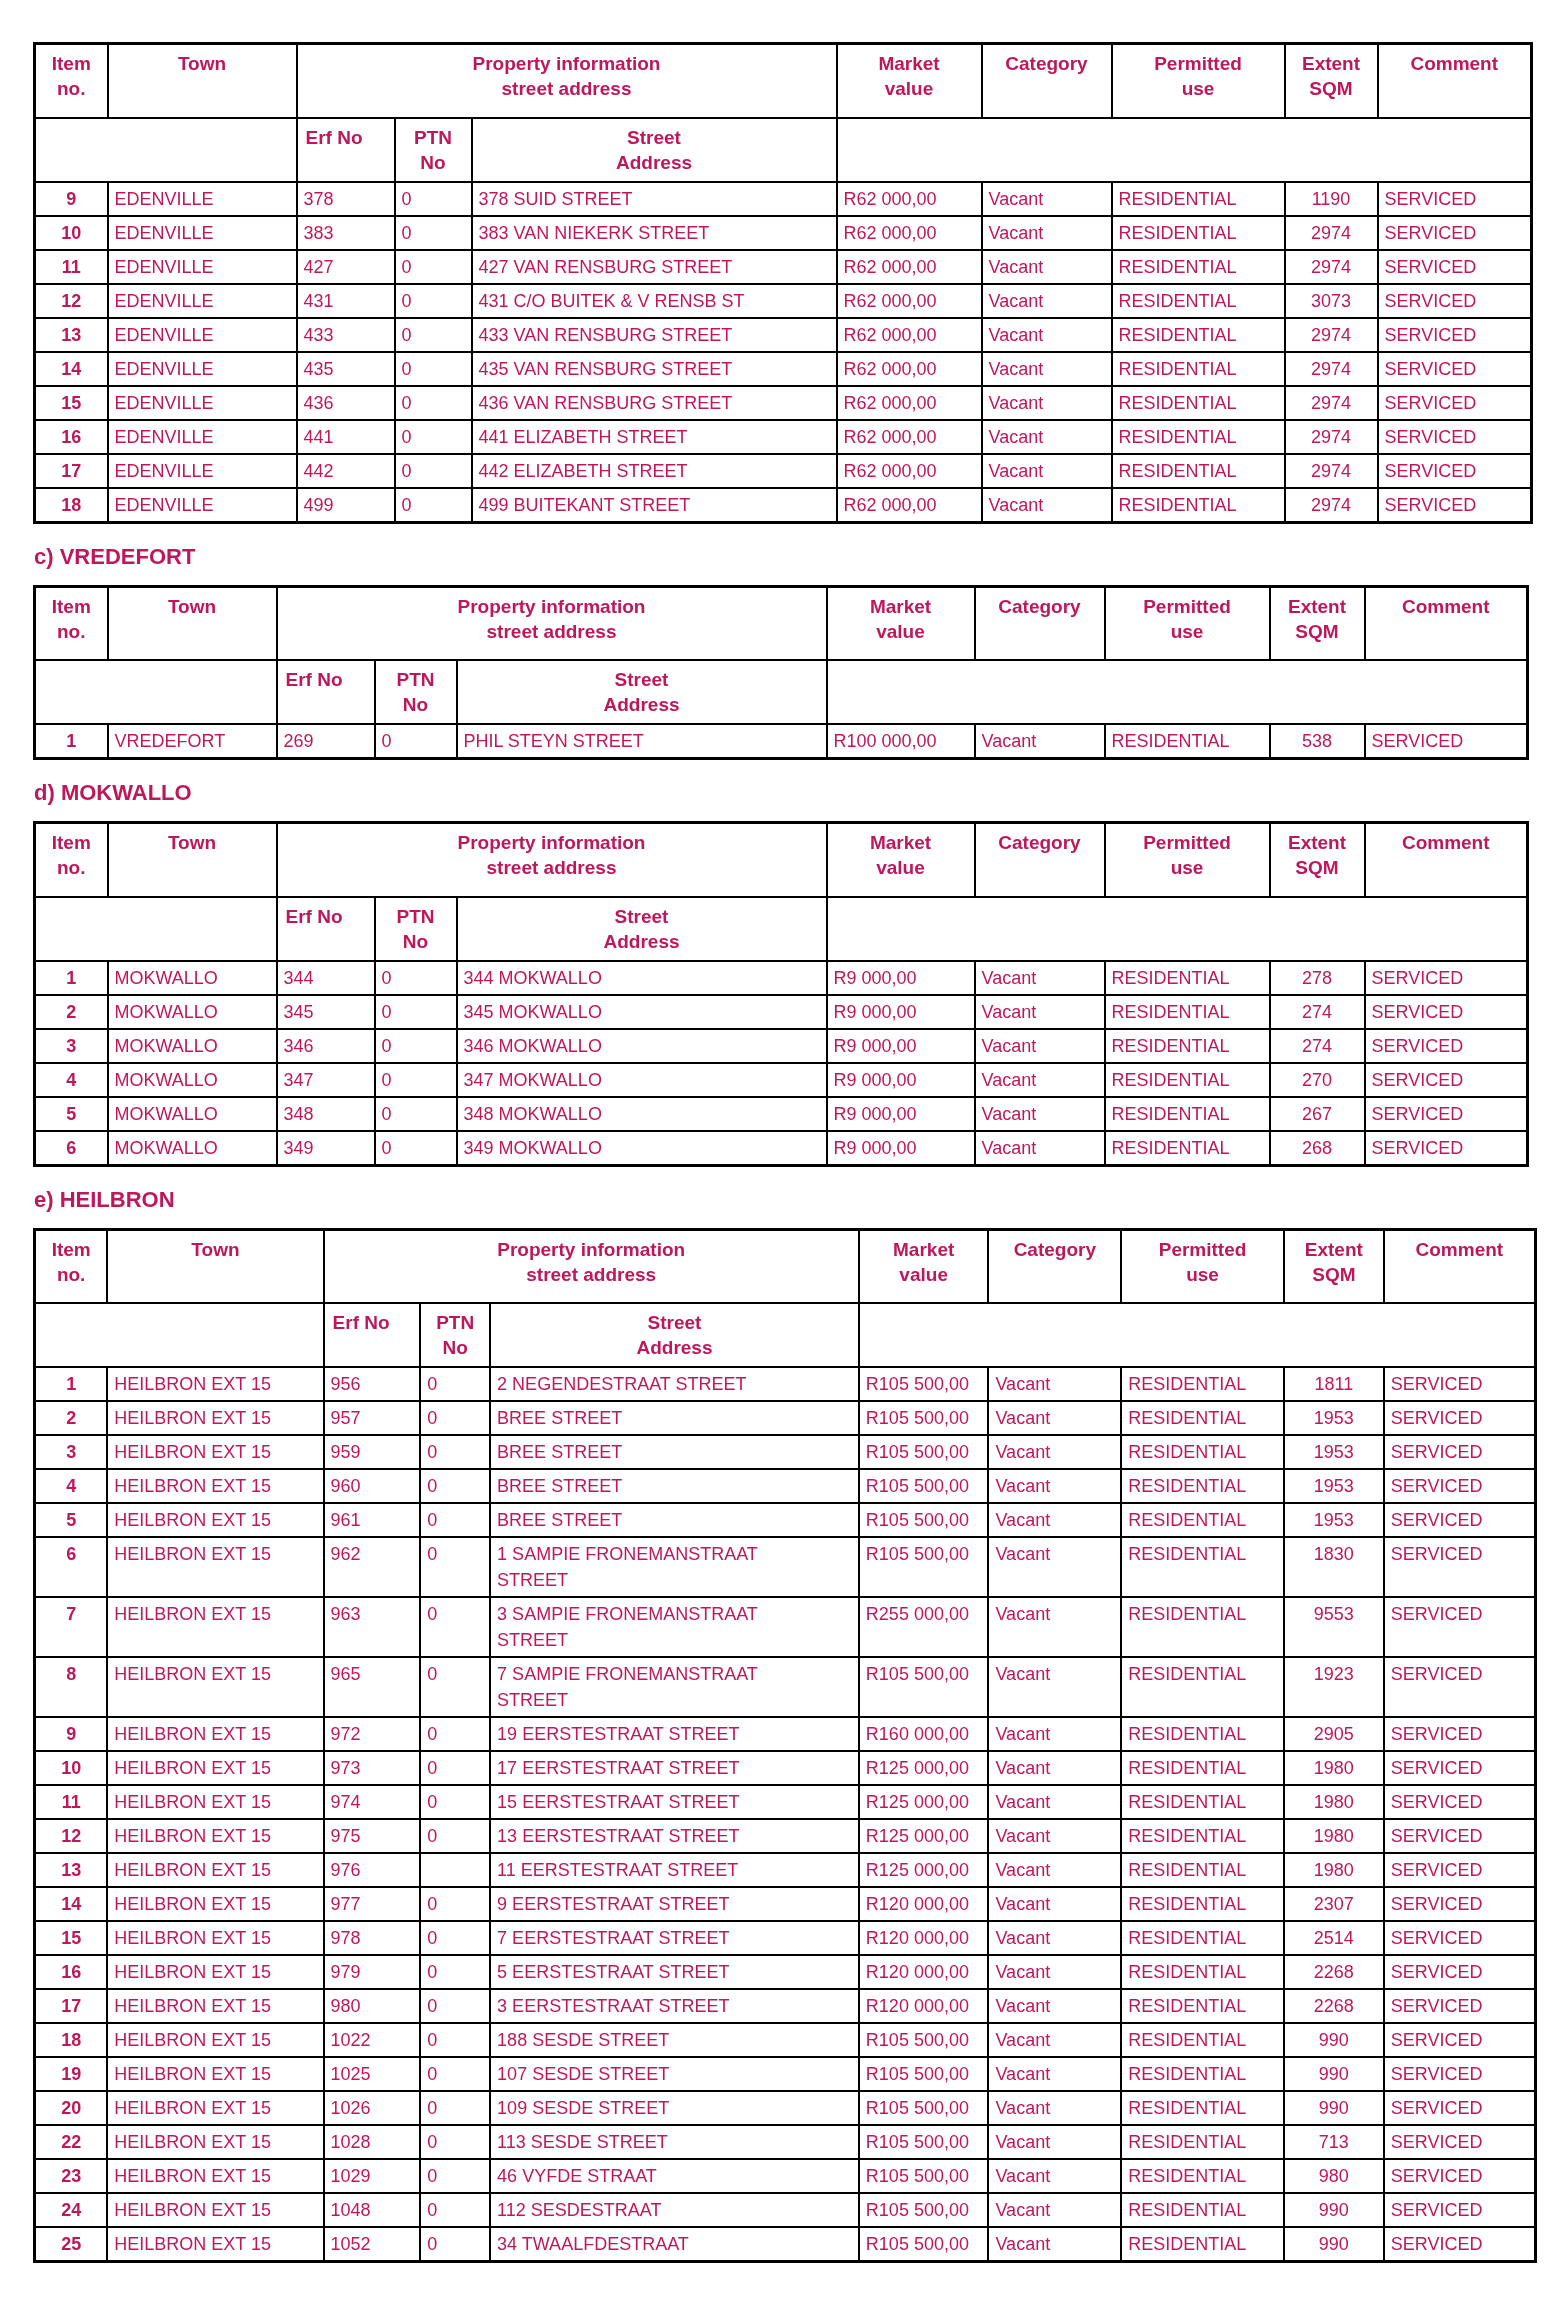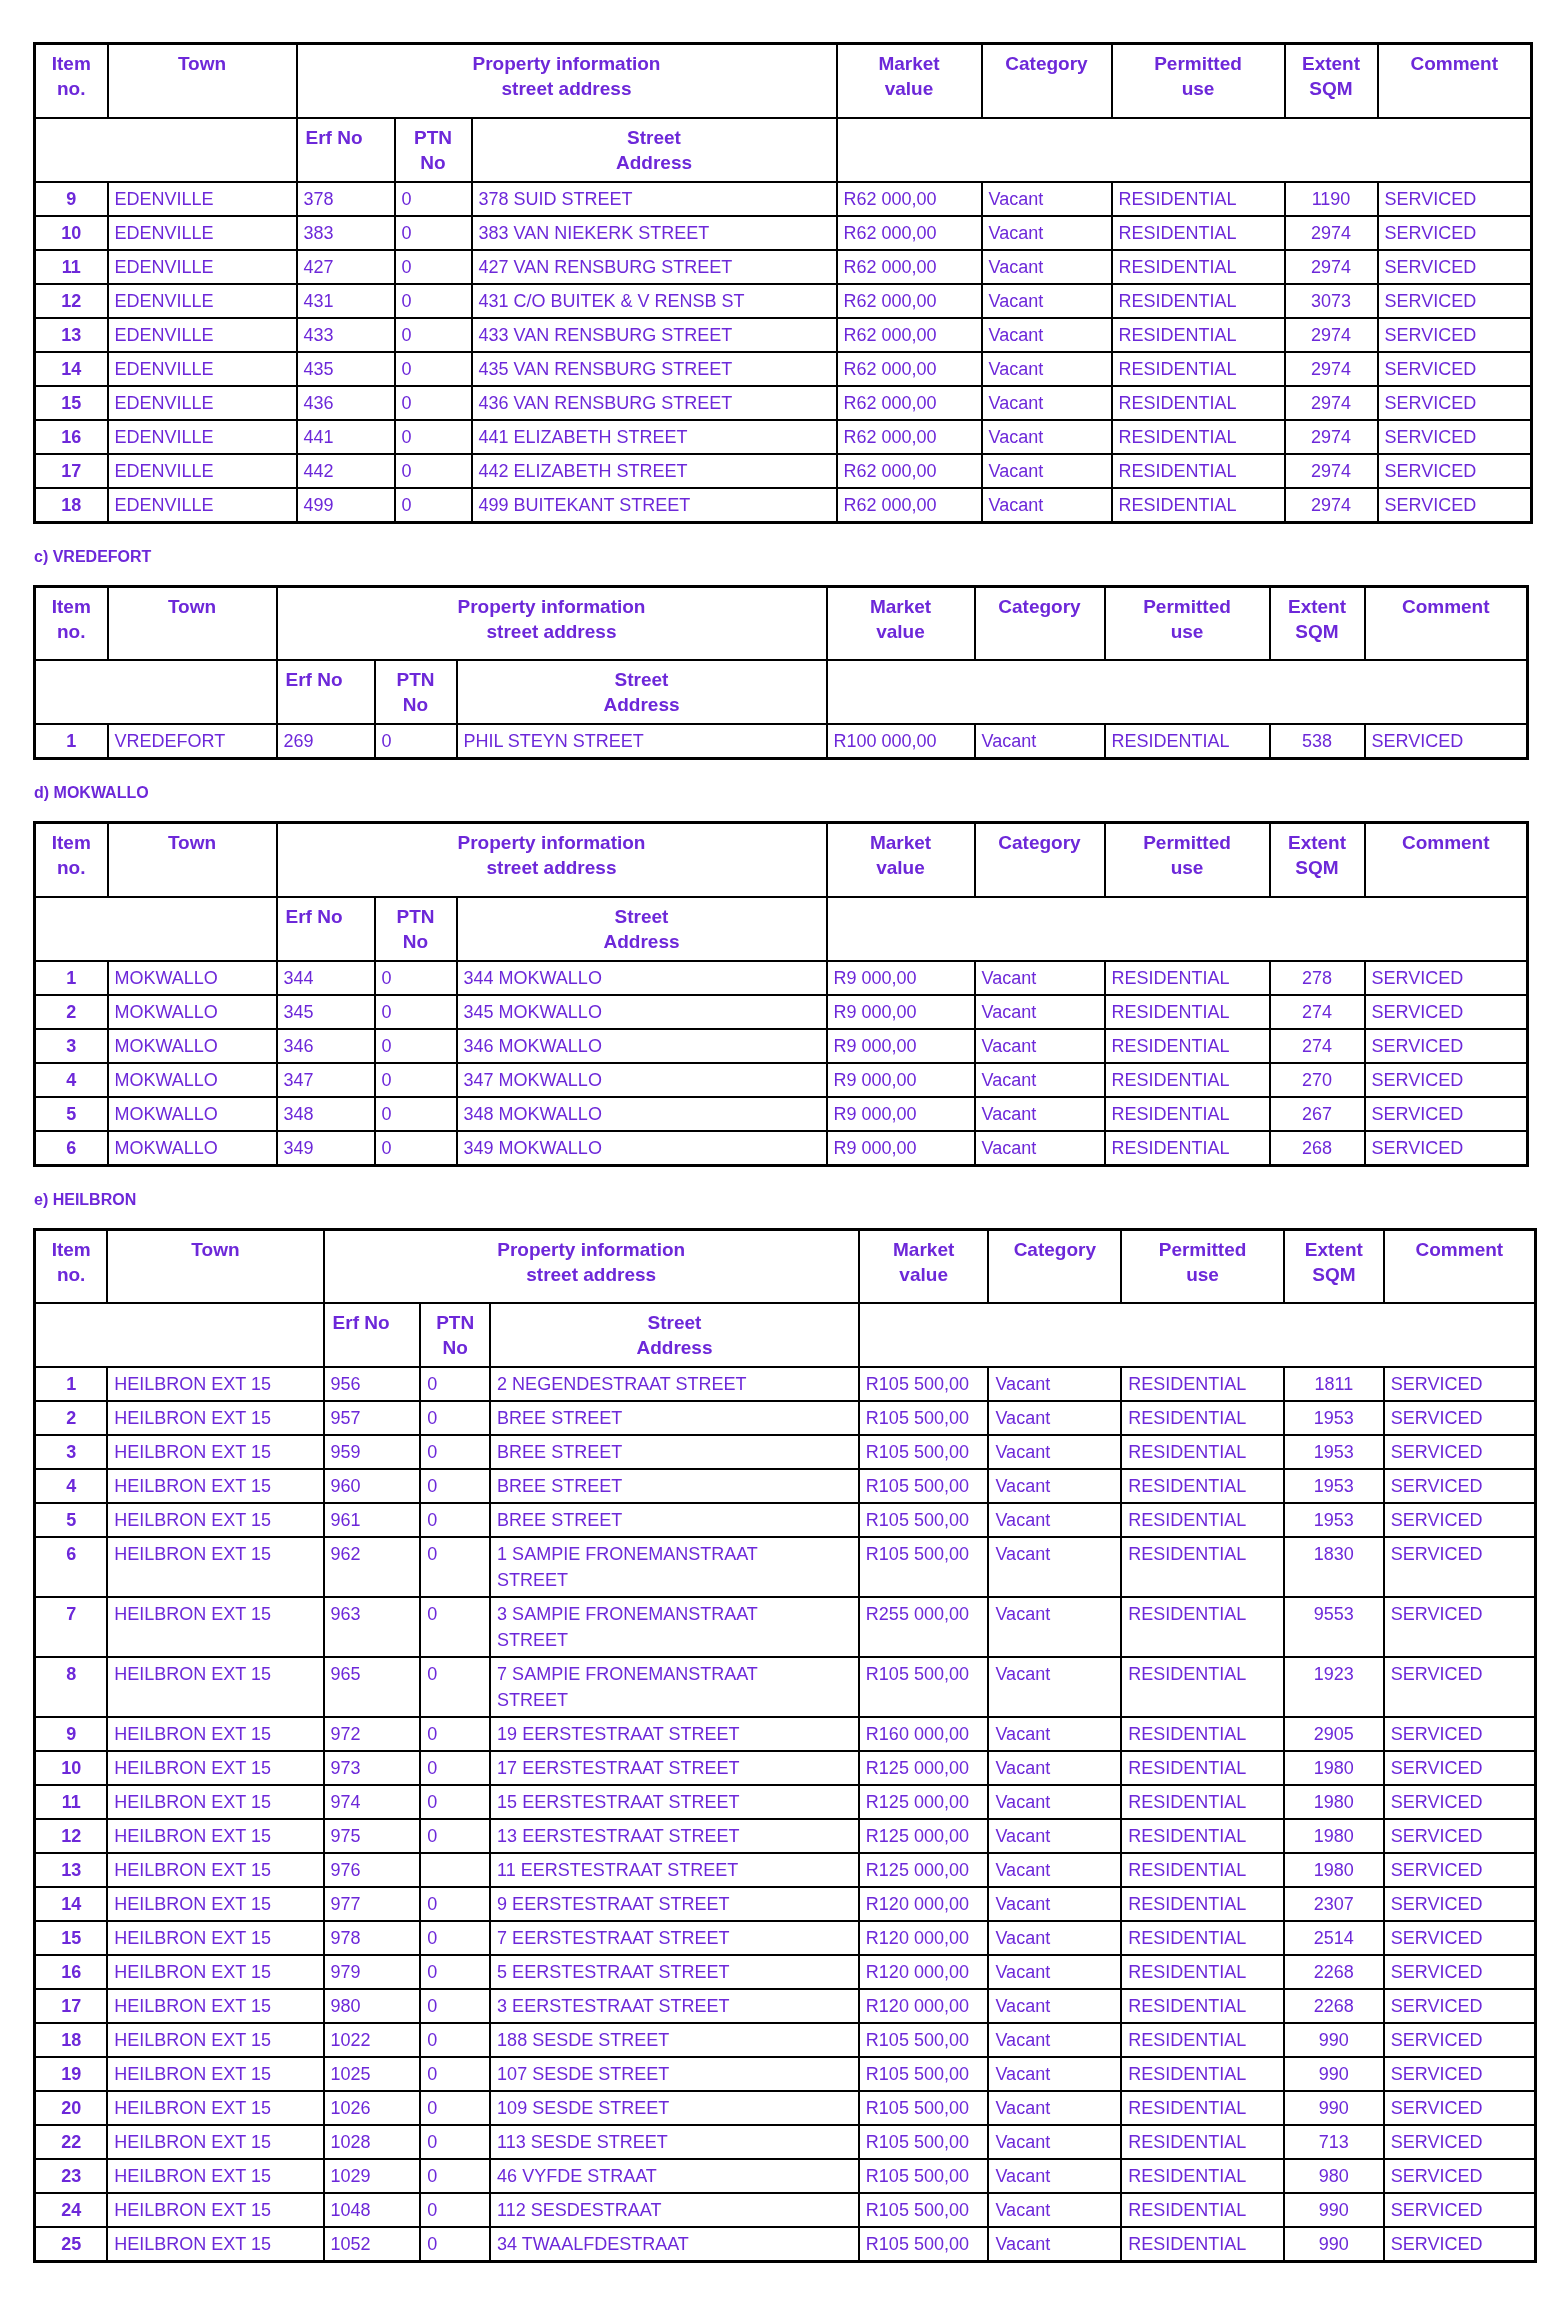--- a/index.html
+++ b/index.html
@@ -2,21 +2,21 @@
 <html><head>
 <meta charset="utf-8">
 <style>
   html,body { margin:0; padding:0; background:#ffffff; }
   body { width:1565px; height:2303px; overflow:hidden; }
   .page {
     box-sizing:border-box;
     width:1565px; height:2303px;
     padding:42px 28px 0 33px;
     background:#ffffff;
-    color:#6d28d9;
+    color:#be185d;
     font-family:"Liberation Sans","DejaVu Sans",sans-serif;
   }
   table.props { border-collapse:collapse; table-layout:fixed; border:3px solid #000; }
   .props th, .props td {
     border:2px solid #000;
     vertical-align:top;
     white-space:pre-line;
     overflow:hidden;
     box-sizing:border-box;
   }
@@ -32,21 +32,21 @@
   .props th.erf-h { text-align:left; padding-left:8px;margin-left:8px; }
   .props td {
     font-size:18px;
     line-height:26px;
     padding:3px 6px;
     height:34px;
   }
   .col-item { text-align:center; font-weight:bold; }
   .col-extent { text-align:center; }
   .sec-label {
-    font-size:16px;
+    font-size:22px;
     font-weight:bold;
     margin:20px 0 15px 1px;
     line-height:26px;
   }
   .sec-label.sec-e { margin-top:20px; }
 </style>
 </head>
 <body>
 
 <div class="page">

